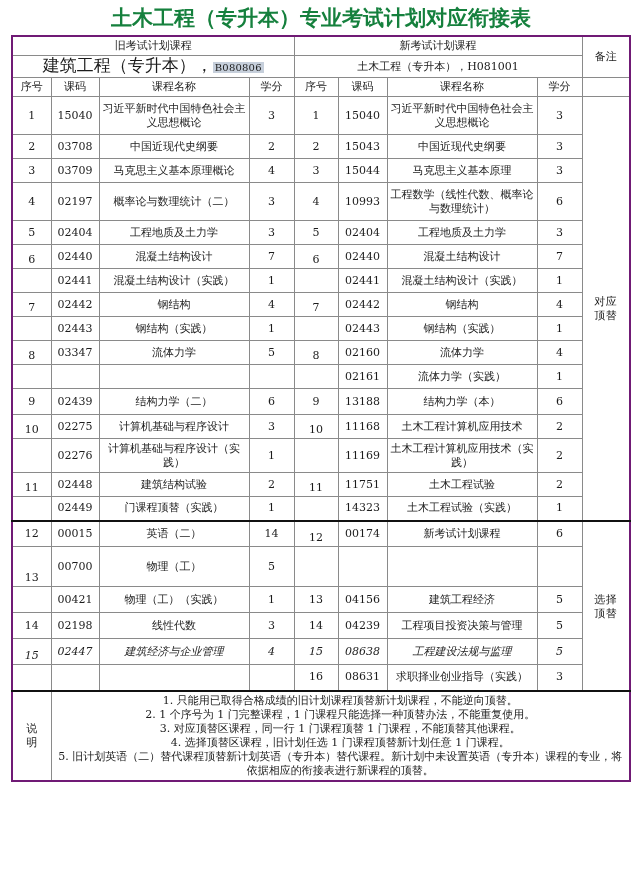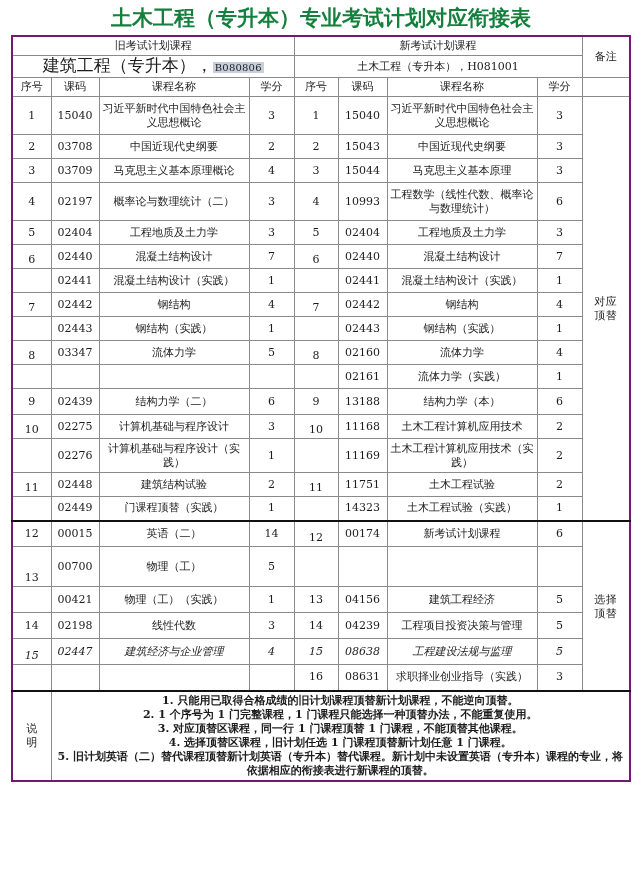--- a/index.html
+++ b/index.html
@@ -75,21 +75,21 @@
   }
   .notes-label span{display:block;}
   .notes-body{
     text-align:left;
     padding:3px 6px 4px 8px;
     font-family:"DejaVu Sans", sans-serif;
     font-size:11.2px;
     line-height:18.5px;
     color:#111;
   }
-  .notes-body p{ margin:0;font-weight:bold; }
+  .notes-body p{ margin:0; }
 
   col.c-no1{width:39px;}
   col.c-code1{width:48px;}
   col.c-name1{width:150px;}
   col.c-cr1{width:45px;}
   col.c-no2{width:44px;}
   col.c-code2{width:49px;}
   col.c-name2{width:150px;}
   col.c-cr2{width:45px;}
   col.c-rem{width:48px;}

